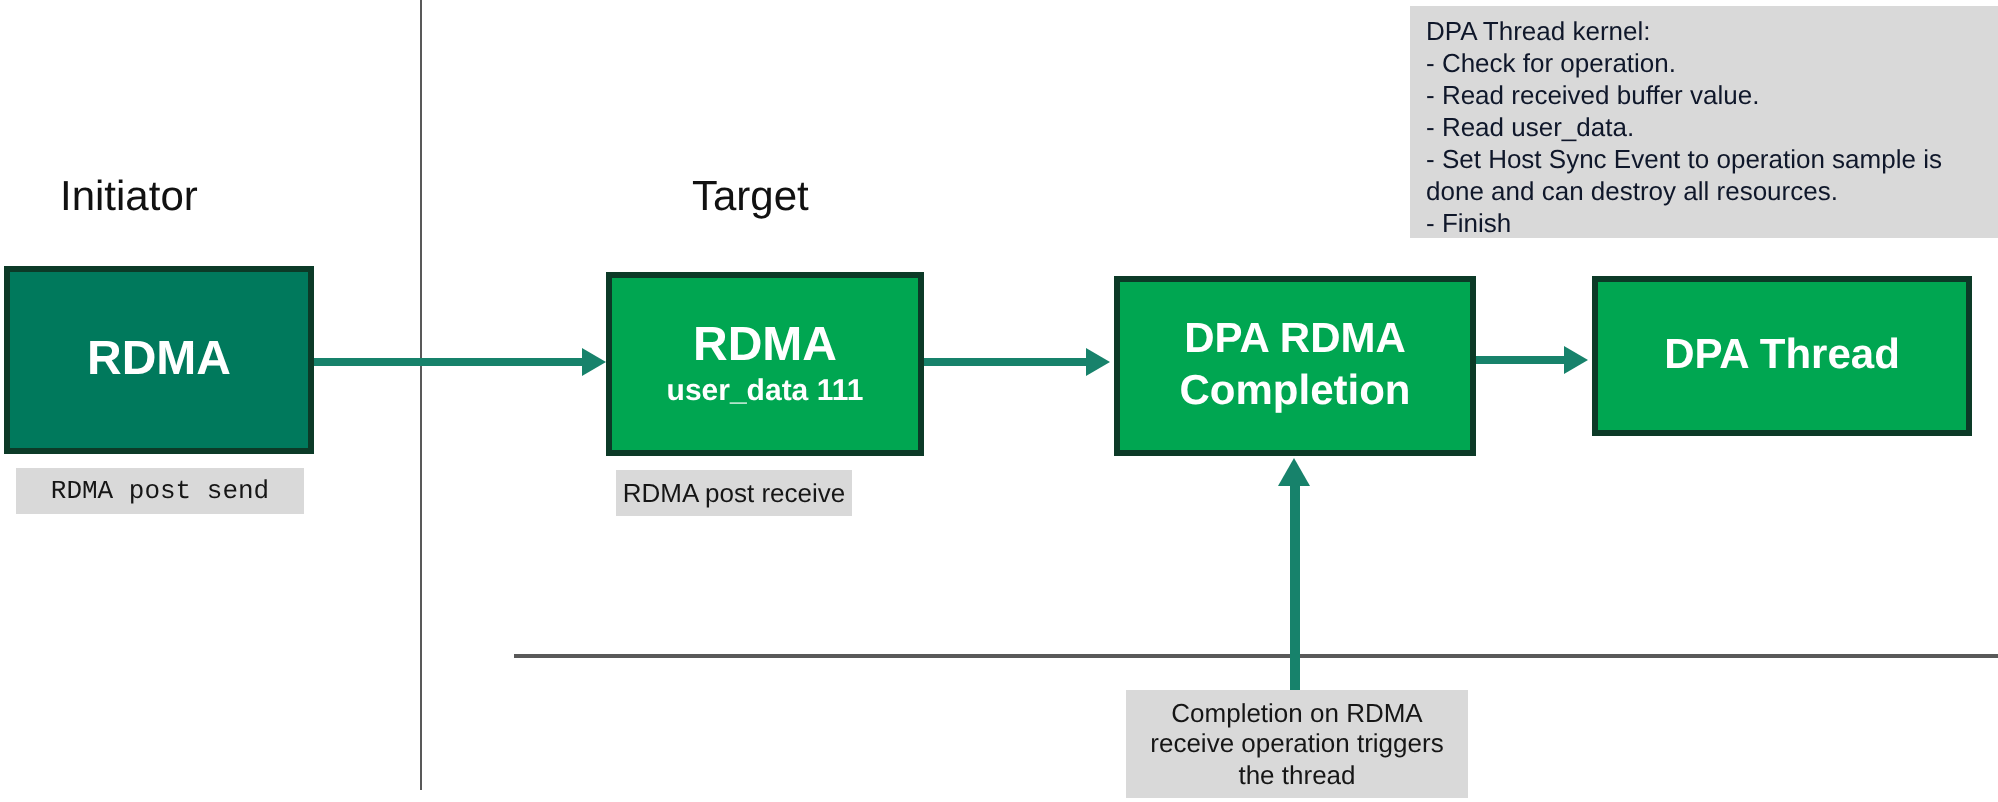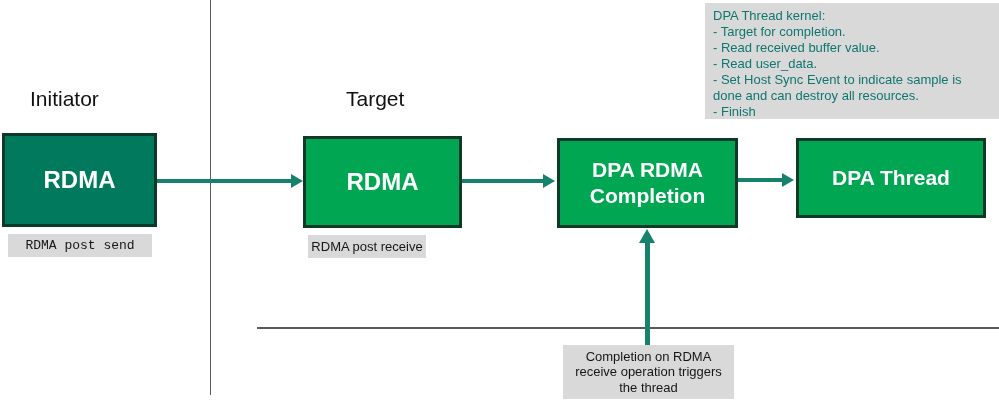--- a/index.html
+++ b/index.html
@@ -34,21 +34,21 @@
     position:absolute;background:var(--label-bg,#d9d9d9);color:#161616;
     font-size:13px;display:flex;align-items:center;justify-content:center;text-align:center;
     box-sizing:border-box;
   }
   .lbl-send{left:8px;top:234px;width:144px;height:23px;font-family:Liberation Mono, monospace;}
   .lbl-recv{left:308px;top:235px;width:118px;height:23px;}
   .lbl-trigger{left:563px;top:345px;width:171px;height:54px;line-height:15.5px;padding:2px 4px;}
   
   .kernel-note{
     position:absolute;left:705px;top:3px;width:294px;height:116px;box-sizing:border-box;
-    background:var(--label-bg,#d9d9d9);color:#0f766e;font-size:13px;line-height:16px;
+    background:var(--label-bg,#d9d9d9);color:#0f172a;font-size:13px;line-height:16px;
     padding:5px 8px;
   }
   
   .arrow-line{position:absolute;background:var(--arrow,#17826b);}
   .a1{left:157px;top:179px;width:135px;height:4px;}
   .a2{left:462px;top:179px;width:82px;height:4px;}
   .a3{left:738px;top:178px;width:45px;height:4px;}
   .a-up{left:645px;top:242px;width:5px;height:103px;}
   .arrow-head-right{
     position:absolute;width:0;height:0;
@@ -77,44 +77,45 @@
   <div class="box dark box-init">
     <div class="box-title">RDMA</div>
   </div>
   <div class="gray-label lbl-send">RDMA post send</div>
 
   <div class="arrow-line a1"></div>
   <div class="arrow-head-right ah1"></div>
 
   <div class="box bright box-target">
     <div class="box-title">RDMA</div>
+    <div class="box-sub">user_data 111</div>
   </div>
   <div class="gray-label lbl-recv">RDMA post receive</div>
 
   <div class="arrow-line a2"></div>
   <div class="arrow-head-right ah2"></div>
 
   <div class="box bright box-completion">
     <div class="box-line">DPA RDMA</div>
     <div class="box-line">Completion</div>
   </div>
 
   <div class="arrow-line a3"></div>
   <div class="arrow-head-right ah3"></div>
 
   <div class="box bright box-thread">
     <div class="box-line">DPA Thread</div>
   </div>
 
   <div class="kernel-note">
     <div>DPA Thread kernel:</div>
-    <div>- Target for completion.</div>
+    <div>- Check for operation.</div>
     <div>- Read received buffer value.</div>
     <div>- Read user_data.</div>
-    <div>- Set Host Sync Event to indicate sample is done and can destroy all resources.</div>
+    <div>- Set Host Sync Event to operation sample is done and can destroy all resources.</div>
     <div>- Finish</div>
   </div>
 
   <div class="h-line"></div>
 
   <div class="arrow-line a-up"></div>
   <div class="arrow-head-up"></div>
 
   <div class="gray-label lbl-trigger">Completion on RDMA receive operation triggers the thread</div>
 

